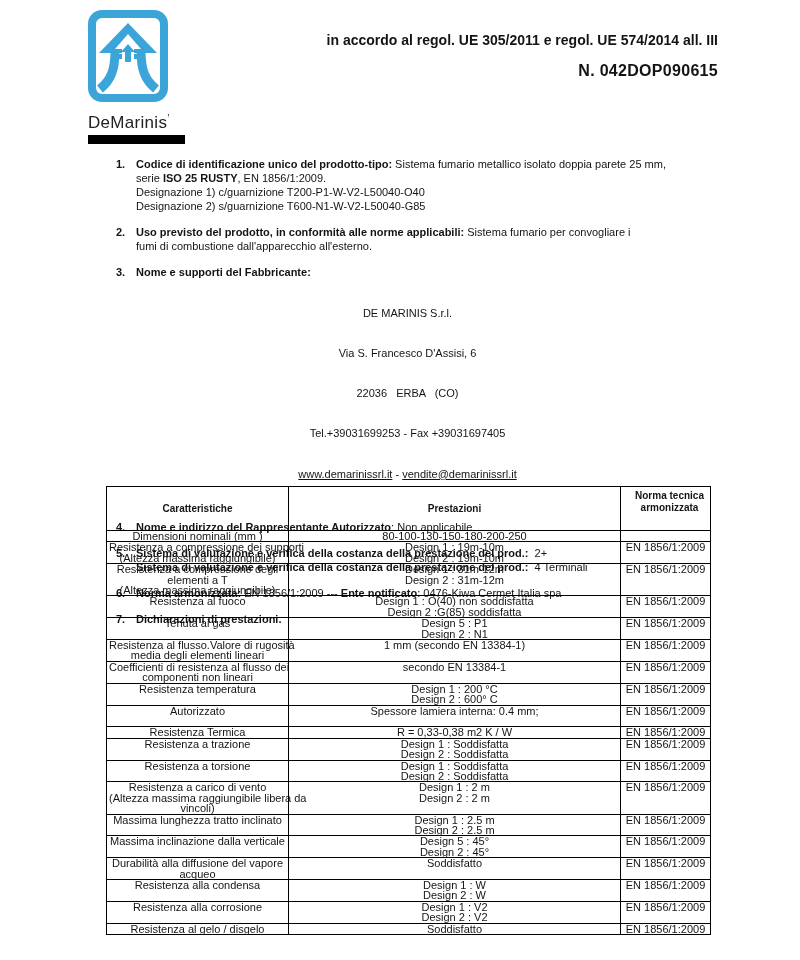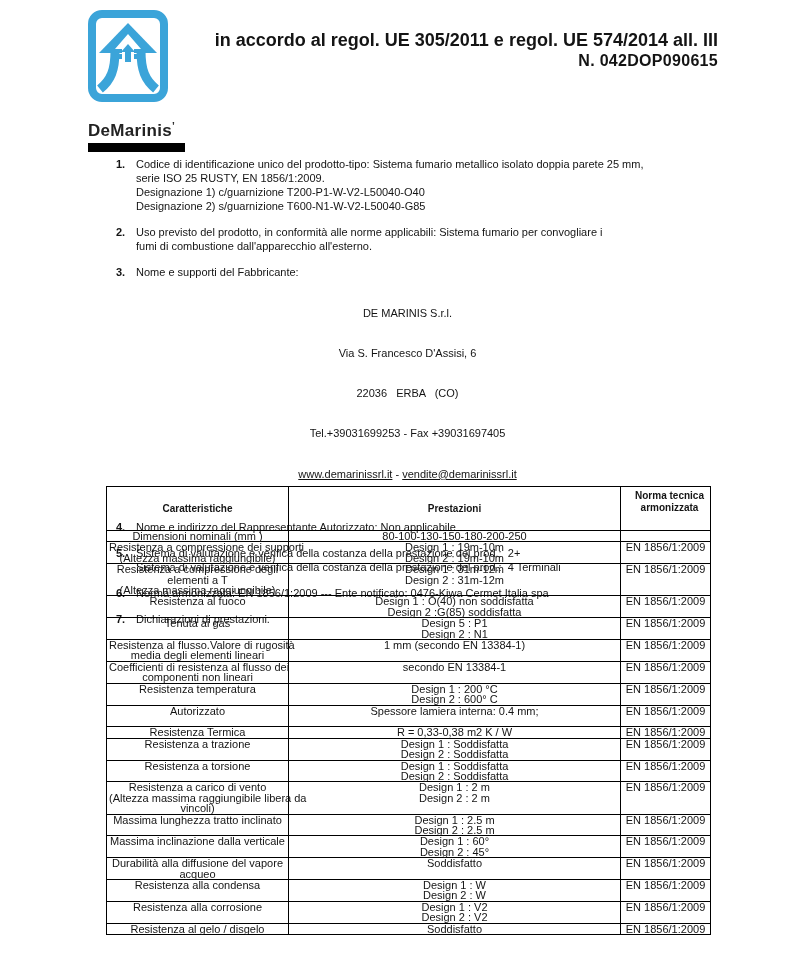--- a/index.html
+++ b/index.html
@@ -2,36 +2,36 @@
 <html><head>
 <meta charset="utf-8">
 <style>
   html,body{margin:0;padding:0;background:#ffffff;}
   .doc{position:relative;width:800px;height:960px;background:#ffffff;
        font-family:"Liberation Sans",sans-serif;color:#141414;overflow:hidden;}
 
   
   .logo{position:absolute;left:88px;top:10px;width:98px;}
   .logo svg{display:block;width:80px;height:92px;}
-  .brand{font-size:17px;font-weight:bold;color:#222;letter-spacing:.3px;margin-top:19px;white-space:nowrap;}
+  .brand{font-size:17px;font-weight:normal;color:#222;letter-spacing:.3px;margin-top:11px;white-space:nowrap;}
   .brand .mark{font-size:10px;vertical-align:top;}
   .brand-bar{width:97px;height:9px;background:#000;margin-top:2px;}
 
   
   .titleblock{position:absolute;top:32px;right:82px;text-align:right;}
   .doc-title{font-size:17.5px;font-weight:bold;line-height:21px;letter-spacing:.2px;}
-  .doc-subtitle{font-size:18px;font-weight:bold;line-height:17px;}
-  .doc-number{font-size:16px;font-weight:bold;line-height:19px;margin-top:2px;letter-spacing:.3px;}
+  .doc-subtitle{font-size:14px;font-weight:bold;line-height:17px;}
+  .doc-number{font-size:16px;font-weight:bold;line-height:19px;margin-top:12px;letter-spacing:.3px;}
 
   
   .content{position:absolute;top:157px;left:105px;width:606px;font-size:11px;line-height:14px;}
   .item{display:flex;margin-bottom:12px;}
   .num{flex:none;width:20px;margin-left:11px;font-weight:bold;}
   .itembody{flex:1;}
-  .b{font-weight:normal;}
+  .b{font-weight:bold;}
   .pre{white-space:pre;}
   .addr{text-align:center;white-space:pre;line-height:13.4px;margin-right:32px;margin-top:1px;}
   .link{text-decoration:underline;cursor:pointer;}
 
   
   .table-wrap{position:absolute;top:486px;left:106px;}
   table{border-collapse:collapse;table-layout:fixed;width:604px;}
   th,td{border:1px solid #000;padding:0 2px;font-size:11px;line-height:10.4px;
         text-align:center;vertical-align:top;}
   thead tr{height:44px;}
@@ -317,21 +317,21 @@
             </td>
             <td>
               <div class="ln">EN 1856/1:2009</div>
             </td>
           </tr>
           <tr>
             <td>
               <div class="ln">Massima inclinazione dalla verticale</div>
             </td>
             <td>
-              <div class="ln">Design 1 : 60°</div>
+              <div class="ln">Design 5 : 45°</div>
               <div class="ln">Design 2 : 45°</div>
             </td>
             <td>
               <div class="ln">EN 1856/1:2009</div>
             </td>
           </tr>
           <tr>
             <td>
               <div class="ln">Durabilità alla diffusione del vapore</div>
               <div class="ln">acqueo</div>

